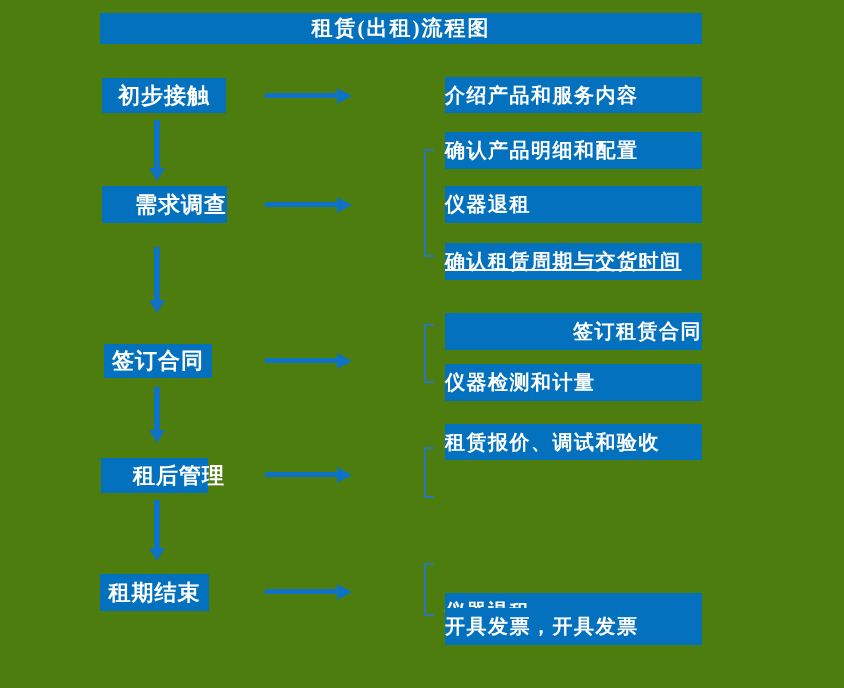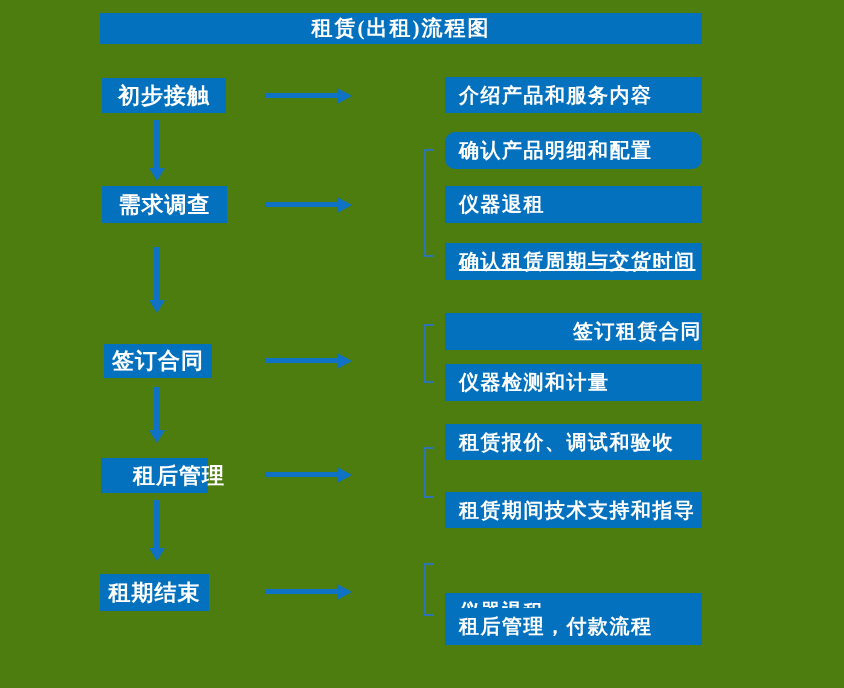--- a/index.html
+++ b/index.html
@@ -23,21 +23,21 @@
     left: 100px; top: 13px; width: 602px; height: 31px;
     line-height: 31px; text-align: center;
     font-size: 21px; letter-spacing: 2px;
   }
   .step {
     text-align: center;
     font-size: 22px; letter-spacing: 1px;
   }
   .detail {
     text-align: left;
-    padding-left: 14px;
+    padding-left: 0;
     font-size: 20px; letter-spacing: 1.5px;
   }
   
   .harrow {
     position: absolute;
     width: 87px; height: 16px;
   }
   .harrow .shaft {
     position: absolute;
     left: 0; top: 5px; width: 72px; height: 5px;
@@ -81,21 +81,21 @@
   }
 </style>
 </head>
 <body>
 
 <div class="stage">
 
   <div class="box titlebar">租赁(出租)流程图</div>
 
   <div class="box step" style="left:102px; top:78px;  width:124px; height:35px; line-height:35px;">初步接触</div>
-  <div class="box step" style="left:102px; top:186px; width:125px; height:37px; line-height:37px;">需求调查</div>
+  <div class="box step" style="left:102px; top:186px; width:125px; height:37px; line-height:37px;text-align:right;">需求调查</div>
   <div class="box step" style="left:104px; top:344px; width:108px; height:34px; line-height:34px;">签订合同</div>
   <div class="box step" style="left:101px; top:458px; width:107px; height:35px; line-height:35px;padding-left:32px;">租后管理</div>
   <div class="box step" style="left:100px; top:574px; width:109px; height:37px; line-height:37px;">租期结束</div>
 
   <div class="varrow" style="left:149px; top:120px; height:61px;">
     <div class="shaft"></div>
     <div class="head"></div>
   </div>
   <div class="varrow" style="left:149px; top:247px; height:66px;">
     <div class="shaft"></div>
@@ -131,26 +131,25 @@
     <div class="head"></div>
   </div>
 
   <div class="bracket" style="top:149px; height:108px;"></div>
   <div class="bracket" style="top:324px; height:59px;"></div>
   <div class="bracket" style="top:447px; height:51px;"></div>
   <div class="bracket" style="top:563px; height:53px;"></div>
 
   <div class="box detail" style="left:445px; top:77px;  width:257px; height:36px; line-height:36px;">介绍产品和服务内容</div>
 
-  <div class="box detail" style="left:445px; top:132px; width:257px; height:37px; line-height:37px;border-radius:10px;">确认产品明细和配置</div>
+  <div class="box detail" style="left:445px; top:132px; width:257px; height:37px; line-height:37px;">确认产品明细和配置</div>
   <div class="box detail" style="left:445px; top:186px; width:257px; height:37px; line-height:37px;">仪器退租</div>
   <div class="box detail" style="left:445px; top:243px; width:257px; height:37px; line-height:37px;text-decoration:underline;">确认租赁周期与交货时间</div>
 
   <div class="box detail" style="left:445px; top:313px; width:257px; height:37px; line-height:37px;text-align:right;">签订租赁合同</div>
   <div class="box detail" style="left:445px; top:364px; width:257px; height:37px; line-height:37px;">仪器检测和计量</div>
 
   <div class="box detail" style="left:445px; top:424px; width:257px; height:36px; line-height:36px;">租赁报价、调试和验收</div>
-  <div class="box detail" style="left:445px; top:492px; width:257px; height:36px; line-height:36px;">租赁期间技术支持和指导</div>
 
   <div class="box detail" style="left:445px; top:558px; width:257px; height:36px; line-height:36px;margin-top:35px;">仪器退租</div>
-  <div class="box detail" style="left:445px; top:608px; width:257px; height:37px; line-height:37px;">租后管理，付款流程</div>
+  <div class="box detail" style="left:445px; top:608px; width:257px; height:37px; line-height:37px;">开具发票，开具发票</div>
 
 </div>
 
 </body></html>

